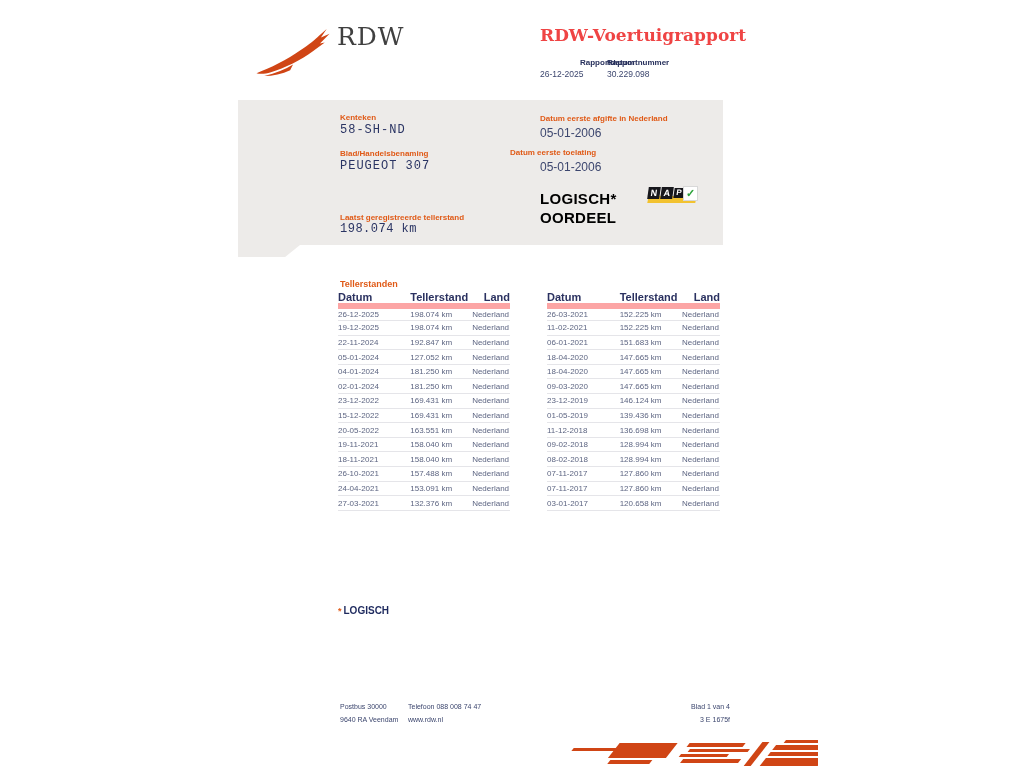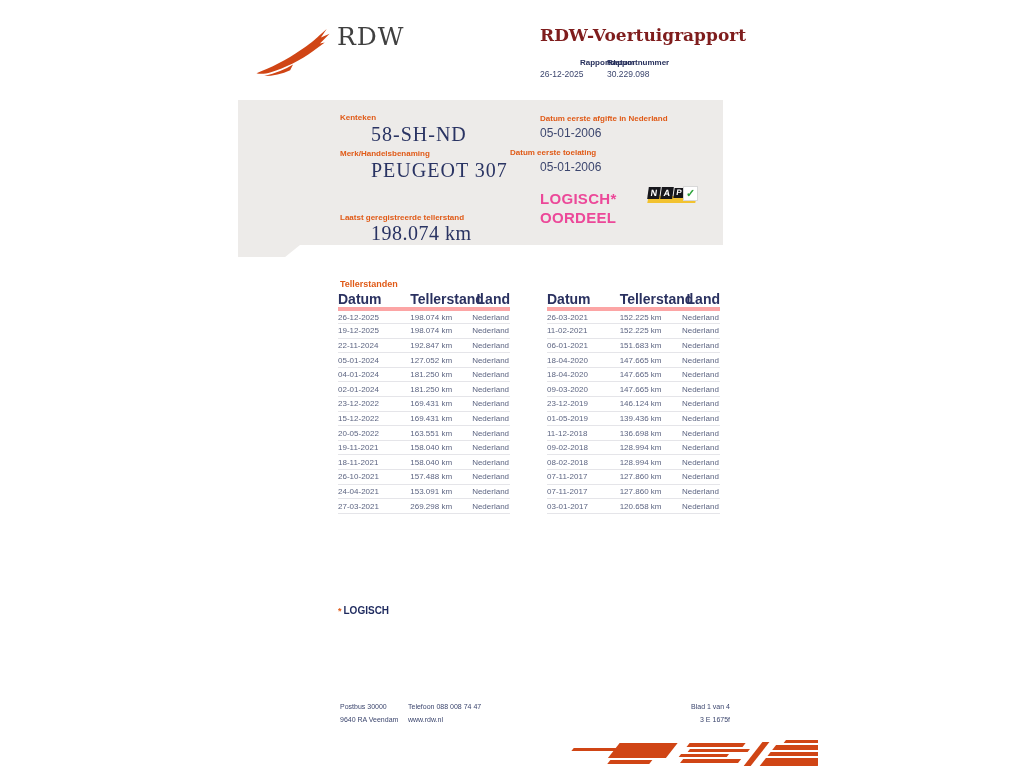--- a/index.html
+++ b/index.html
@@ -11,45 +11,45 @@
 
   
   .logo-wrap { position:absolute; left:253px; top:22px; width:150px; height:58px; }
   .logo-wing { position:absolute; left:0; top:6px; width:82px; height:50px; }
   .logo-text {
     position:absolute; left:84px; top:0; font-family:"DejaVu Serif", serif;
     font-size:25px; letter-spacing:1px; color:#404040;
   }
   .report-title {
     position:absolute; left:540px; top:25px; font-family:"DejaVu Serif", serif;
-    font-weight:bold; font-size:17px; color:#7f1d1d;
+    font-weight:bold; font-size:17px; color:#ef4444;
   }
   .hdr-label { position:absolute; top:58px; font-size:8px; font-weight:bold; color:#27305c; }
   .hdr-value { position:absolute; top:69px; font-size:8.5px; color:#3c466e; }
   .hdr-date-label  { left:540px;padding-left:40px; } .hdr-date-value  { left:540px; }
   .hdr-num-label   { left:607px; } .hdr-num-value   { left:607px; }
 
   
   .summary-box {
     position:absolute; left:238px; top:100px; width:485px; height:145px;
     background:#edebe9;
   }
   .summary-tab {
     position:absolute; left:238px; top:245px; width:62px; height:12px;
     background:#edebe9; clip-path:polygon(0 0,100% 0,76% 100%,0 100%);
   }
   .s-label { position:absolute; font-size:8px; font-weight:bold; color:#e05a17; }
   .s-value-lg {
-    position:absolute; font-family:Liberation Serif, serif; font-size:20px;
-    color:#2a3463; letter-spacing:1px;margin-left:31px;
+    position:absolute; font-family:Liberation Mono, monospace; font-size:12px;
+    color:#2a3463; letter-spacing:1px;
   }
   .s-value-sm { position:absolute; font-size:12px; color:#3c466e; }
   .oordeel {
     position:absolute; left:540px; top:189px; font-size:15px; font-weight:bold;
-    color:#ec4899; line-height:19px; letter-spacing:0.3px;
+    color:#000000; line-height:19px; letter-spacing:0.3px;
   }
 
   
   .nap { position:absolute; left:647px; top:186px; width:52px; height:20px; }
   .nap-yellow { position:absolute; left:1px; top:10px; width:48px; height:7px;
     background:#f2c230; transform:skewX(-12deg); }
   .nap-letter { position:absolute; top:1px; width:12px; height:12px; background:#17171c;
     color:#fff; font-weight:bold; font-size:9px; line-height:12px; text-align:center;
     transform:skewX(-8deg); }
   .nap-n { left:1px; } .nap-a { left:14px; }
@@ -61,22 +61,22 @@
   
   .tables-title { position:absolute; left:340px; top:279px; font-size:9px;
     font-weight:bold; color:#e05a17; }
   .km-table { position:absolute; top:291px; border-collapse:collapse; table-layout:fixed; }
   .km-table-left  { left:338px; width:172px; }
   .km-table-right { left:547px; width:173px; }
   .km-table col:nth-child(1){ width:42%; }
   .km-table col:nth-child(2){ width:36%; }
   .km-table col:nth-child(3){ width:22%; }
   .km-table th {
-    font-size:14px; font-weight:bold; color:#2a3160; text-align:left;
-    height:13px; border-bottom:4px solid #fca5a5; padding:0;
+    font-size:11px; font-weight:bold; color:#2a3160; text-align:left;
+    height:13px; border-bottom:6px solid #fca5a5; padding:0;
   }
   .km-table th:last-child { text-align:right; }
   .km-table td {
     font-size:8px; color:#5d6582; height:14.6px; padding:0;
     border-bottom:1px solid #e5e5e9; white-space:nowrap;
   }
   .km-table td:last-child { }
 
   
   .footnote-title { position:absolute; left:338px; top:605px; font-size:10px;
@@ -111,21 +111,21 @@
   <div class="hdr-label hdr-date-label">Rapportdatum</div>
   <div class="hdr-label hdr-num-label">Rapportnummer</div>
   <div class="hdr-value hdr-date-value">26-12-2025</div>
   <div class="hdr-value hdr-num-value">30.229.098</div>
 
   <div class="summary-box"></div>
   <div class="summary-tab"></div>
 
   <div class="s-label" style="left:340px; top:113px;">Kenteken</div>
   <div class="s-value-lg" style="left:340px; top:123px;">58-SH-ND</div>
-  <div class="s-label" style="left:340px; top:149px;">Merk/Handelsbenaming</div>
+  <div class="s-label" style="left:340px; top:149px;">Blad/Handelsbenaming</div>
   <div class="s-value-lg" style="left:340px; top:159px;">PEUGEOT 307</div>
   <div class="s-label" style="left:340px; top:213px;">Laatst geregistreerde tellerstand</div>
   <div class="s-value-lg" style="left:340px; top:222px; letter-spacing:0.5px;">198.074 km</div>
 
   <div class="s-label" style="left:540px; top:114px;">Datum eerste afgifte in Nederland</div>
   <div class="s-value-sm" style="left:540px; top:126px;">05-01-2006</div>
   <div class="s-label" style="left:510px; top:148px;">Datum eerste toelating</div>
   <div class="s-value-sm" style="left:540px; top:160px;">05-01-2006</div>
 
   <div class="oordeel">
@@ -217,21 +217,21 @@
           <td>157.488 km</td>
           <td>Nederland</td>
         </tr>
         <tr>
           <td>24-04-2021</td>
           <td>153.091 km</td>
           <td>Nederland</td>
         </tr>
         <tr>
           <td>27-03-2021</td>
-          <td>269.298 km</td>
+          <td>132.376 km</td>
           <td>Nederland</td>
         </tr>
       </tbody>
   </table>
 
   <table class="km-table km-table-right">
     <colgroup>
         <col>
         <col>
         <col>

